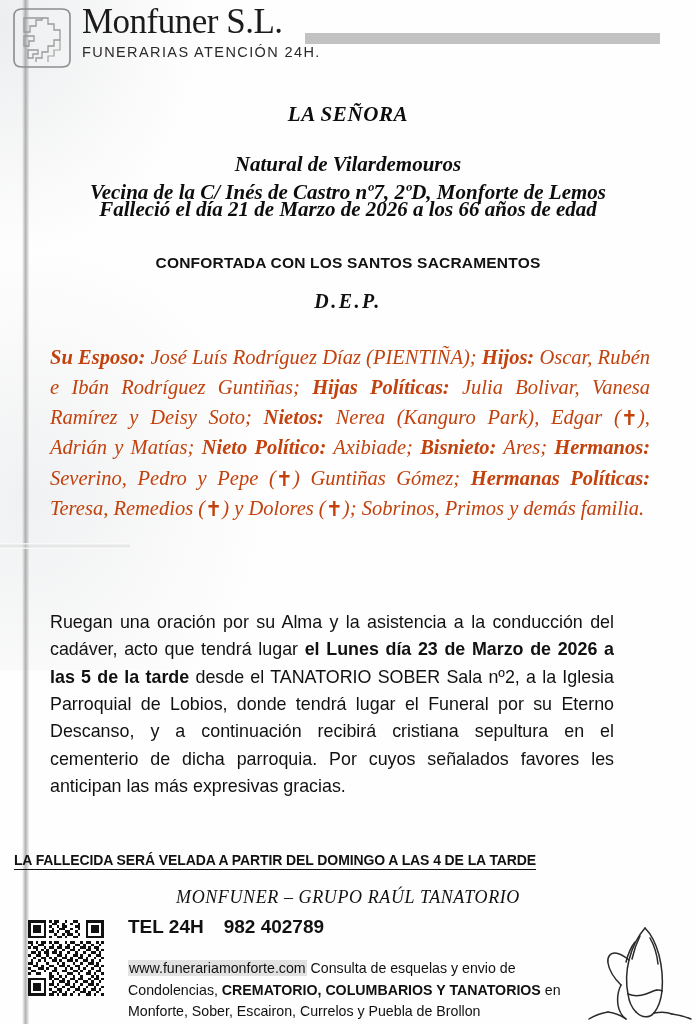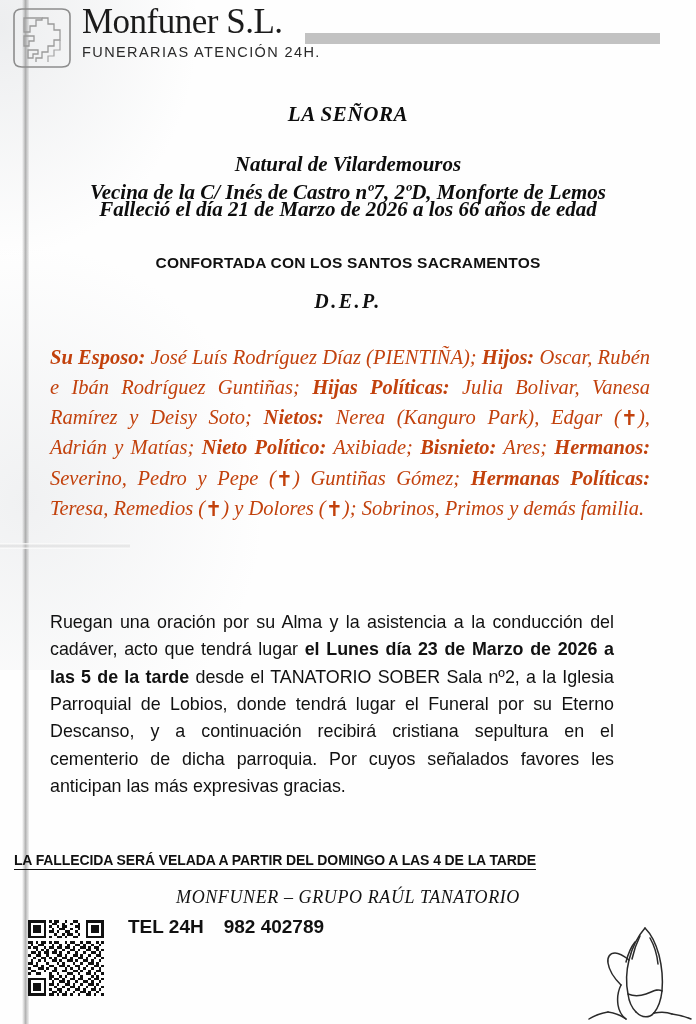--- a/index.html
+++ b/index.html
@@ -519,20 +519,23 @@
           <rect x="25" y="28" width="1" height="1"></rect>
           <rect x="28" y="28" width="1" height="1"></rect>
       </g>
     </svg>
   </div>
 
   <div class="tel-row">
     <span>TEL 24H</span><span class="tel-num">982 402789</span>
   </div>
 
+  <div class="contact">
+    <span class="url-hl">www.funerariamonforte.com</span><span> Consulta de esquelas y envio de Condolencias, </span><b>CREMATORIO, COLUMBARIOS Y TANATORIOS</b><span> en Monforte, Sober, Escairon, Currelos y Puebla de Brollon</span>
+  </div>
 
   <div class="hands">
     <svg width="104" height="108" viewBox="0 0 104 108">
       <g fill="none" stroke="#2a2a2a" stroke-width="1.5" stroke-linecap="round" stroke-linejoin="round">
         <path d="M57 16 C50 24 44 36 41 48 C38 60 38 72 40 82 C41 90 44 96 48 100"></path>
         <path d="M57 16 C63 22 68 32 71 43 C74 55 75 68 74 79 C73 88 70 96 66 101"></path>
         <path d="M41 48 C36 44 31 41 27 41 C22 41 19 45 20 51 C21 58 26 66 33 73"></path>
         <path d="M33 73 C30 79 29 86 30 93 C31 99 34 104 38 107"></path>
         <path d="M47 30 C43 35 40 42 38 50"></path>
         <path d="M52 24 C49 30 46 38 44 47"></path>

